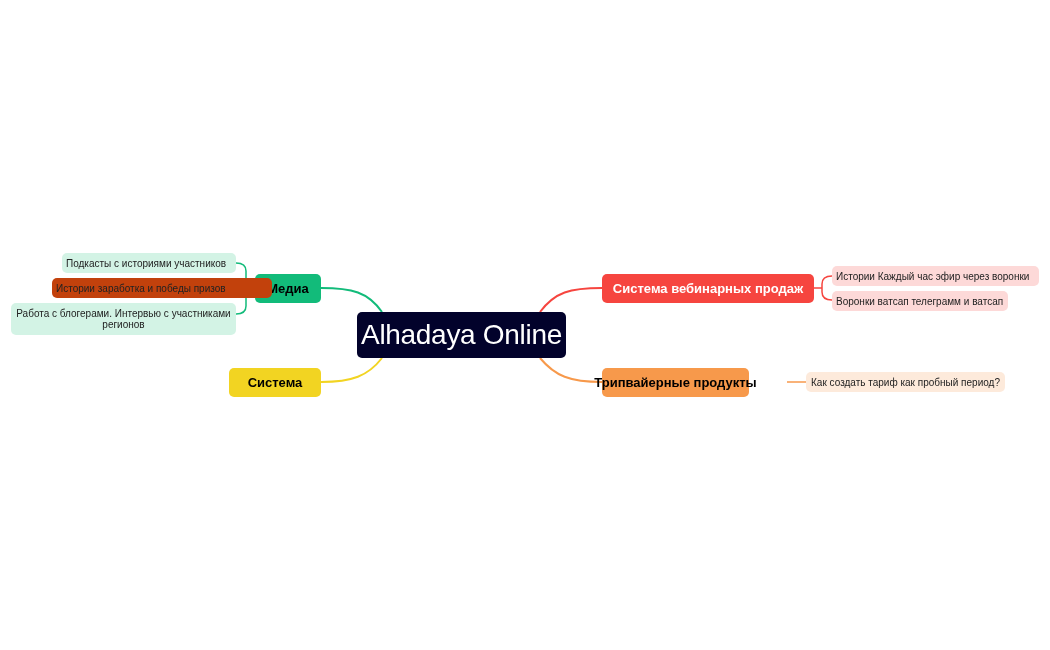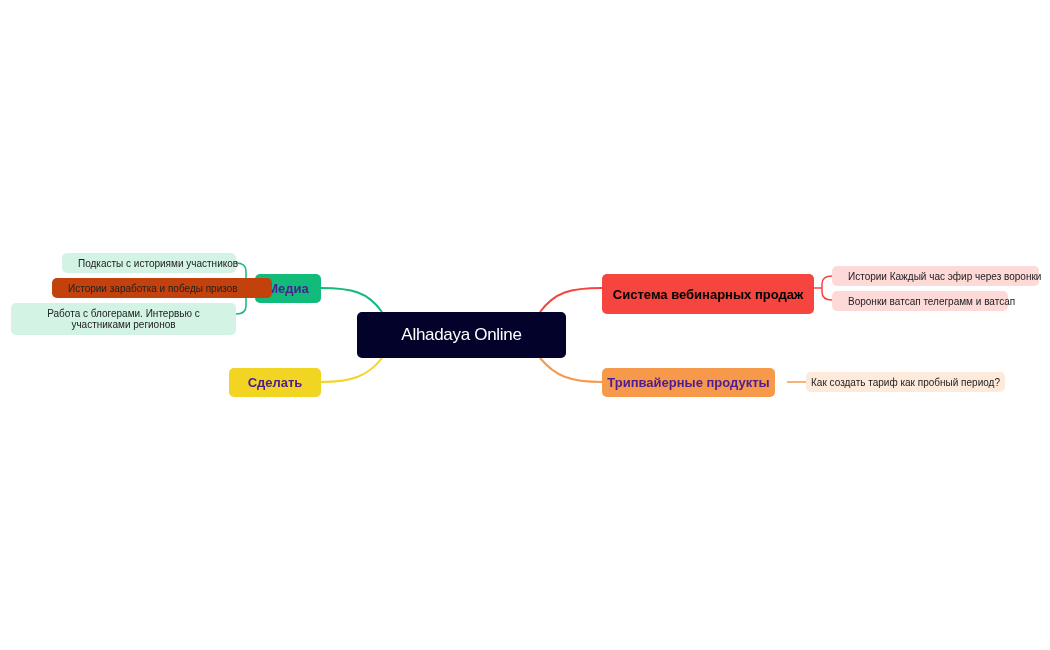--- a/index.html
+++ b/index.html
@@ -11,28 +11,28 @@
     .canvas { position: absolute; left: 0; top: 0; width: 1050px; height: 650px; }
     svg.links { position: absolute; left: 0; top: 0; }
     .node {
       position: absolute; box-sizing: border-box;
       display: flex; align-items: center; justify-content: center;
       white-space: nowrap;
     }
     .root {
       left: 357px; top: 312px; width: 209px; height: 46px;
       background: #02022b; color: #ffffff; border-radius: 5px;
-      font-size: 17px; font-weight: 500; letter-spacing: -0.3px;
+      font-size: 28px; font-weight: 500; letter-spacing: -0.3px;
     }
     .main {
-      border-radius: 5px; font-size: 13px; font-weight: bold; color: #4c1d95;
+      border-radius: 5px; font-size: 13px; font-weight: bold; color: #000000;
     }
     .sub {
       border-radius: 5px; font-size: 10px; color: #222;
-      justify-content: flex-start; padding: 0 16px;
+      justify-content: flex-start; padding: 0 4px;
     }
     .sub.wrap { white-space: normal; line-height: 11px; align-items: center; }
   </style>
 </head>
 <body>
 
 <div class="canvas">
   <svg class="links" width="1050" height="650">
 
     <path d="M540 312 C 555 292, 570 288, 602 288" stroke="#f6453f" stroke-width="2" fill="none"></path>
@@ -49,46 +49,46 @@
     <path d="M787 382 L 806 382" stroke="#f7994b" stroke-width="1.5" fill="none"></path>
 
     <path d="M255 288 L 236 288" stroke="#12bb7a" stroke-width="1.5" fill="none"></path>
     <path d="M236 263 Q 246 263 246 271 L 246 306 Q 246 314 236 314" stroke="#12bb7a" stroke-width="1.5" fill="none"></path>
   </svg>
 
   <div class="node root">
     <span>Alhadaya Online</span>
   </div>
 
-  <div class="node main" style="left:602px; top:274px; width:212px; height:40px; background:#f6453f; color:#000000;">
+  <div class="node main" style="left:602px; top:274px; width:212px; height:29px; background:#f6453f; color:#ffffff;">
     <span>Система вебинарных продаж</span>
   </div>
   <div class="node sub" style="left:832px; top:266px; width:207px; height:20px; background:#fdd9d8;">
     <span>Истории Каждый час эфир через воронки</span>
   </div>
   <div class="node sub" style="left:832px; top:291px; width:176px; height:20px; background:#fdd9d8;">
     <span>Воронки ватсап телеграмм и ватсап</span>
   </div>
 
-  <div class="node main" style="left:602px; top:368px; width:173px; height:29px; background:#f7994b;">
+  <div class="node main" style="left:602px; top:368px; width:147px; height:29px; background:#f7994b;">
     <span>Трипвайерные продукты</span>
   </div>
   <div class="node sub" style="left:806px; top:372px; width:199px; height:20px; background:#fdeadb;justify-content:center;">
     <span>Как создать тариф как пробный период?</span>
   </div>
 
   <div class="node main" style="left:255px; top:274px; width:66px; height:29px; background:#12bb7a;">
     <span>Медиа</span>
   </div>
   <div class="node sub" style="left:62px; top:253px; width:174px; height:20px; background:#d3f3e5;">
     <span>Подкасты с историями участников</span>
   </div>
   <div class="node sub" style="left:52px; top:278px; width:220px; height:20px; background:#c2410c;">
     <span>Истории заработка и победы призов</span>
   </div>
   <div class="node sub wrap" style="left:11px; top:303px; width:225px; height:32px; background:#d3f3e5;text-align:center;">
     <span>Работа с блогерами. Интервью с участниками регионов</span>
   </div>
 
   <div class="node main" style="left:229px; top:368px; width:92px; height:29px; background:#f2d422;">
-    <span>Сделать</span>
+    <span>Система</span>
   </div>
 </div>
 
 </body></html>

